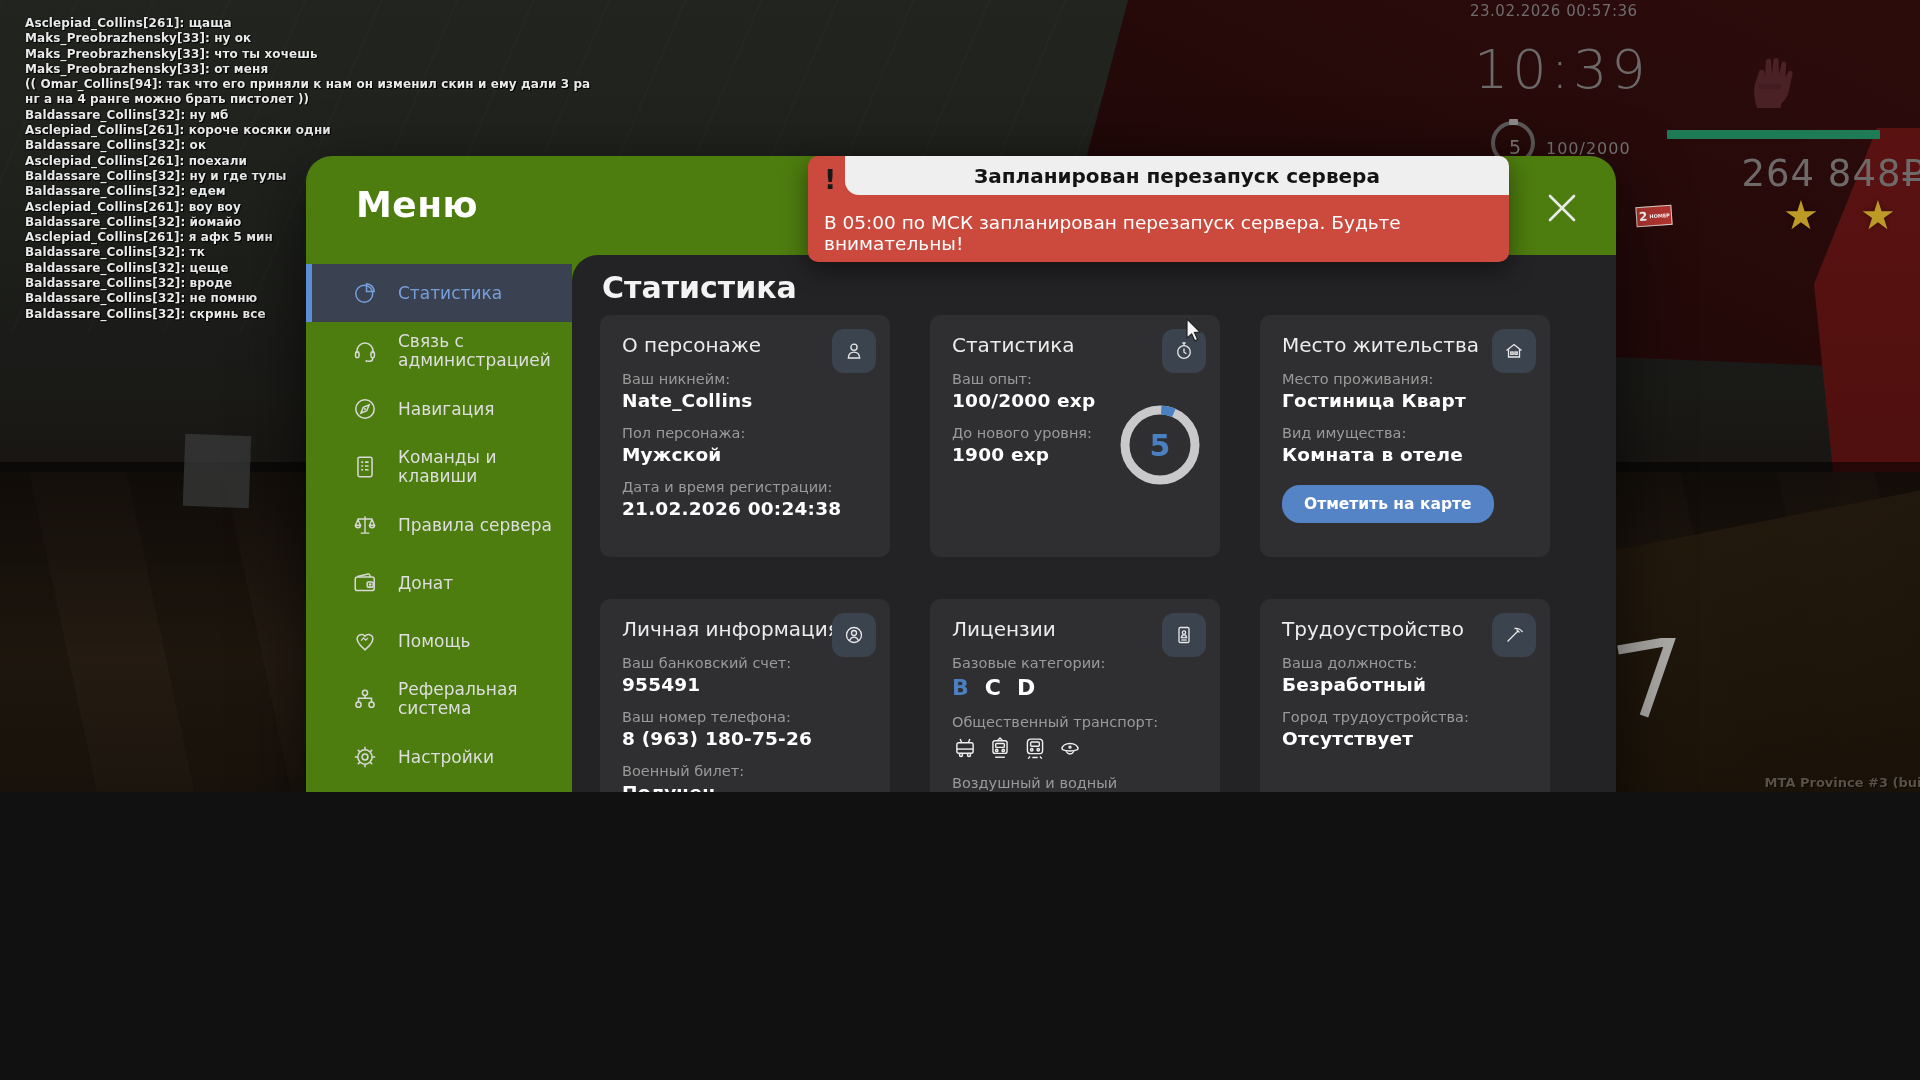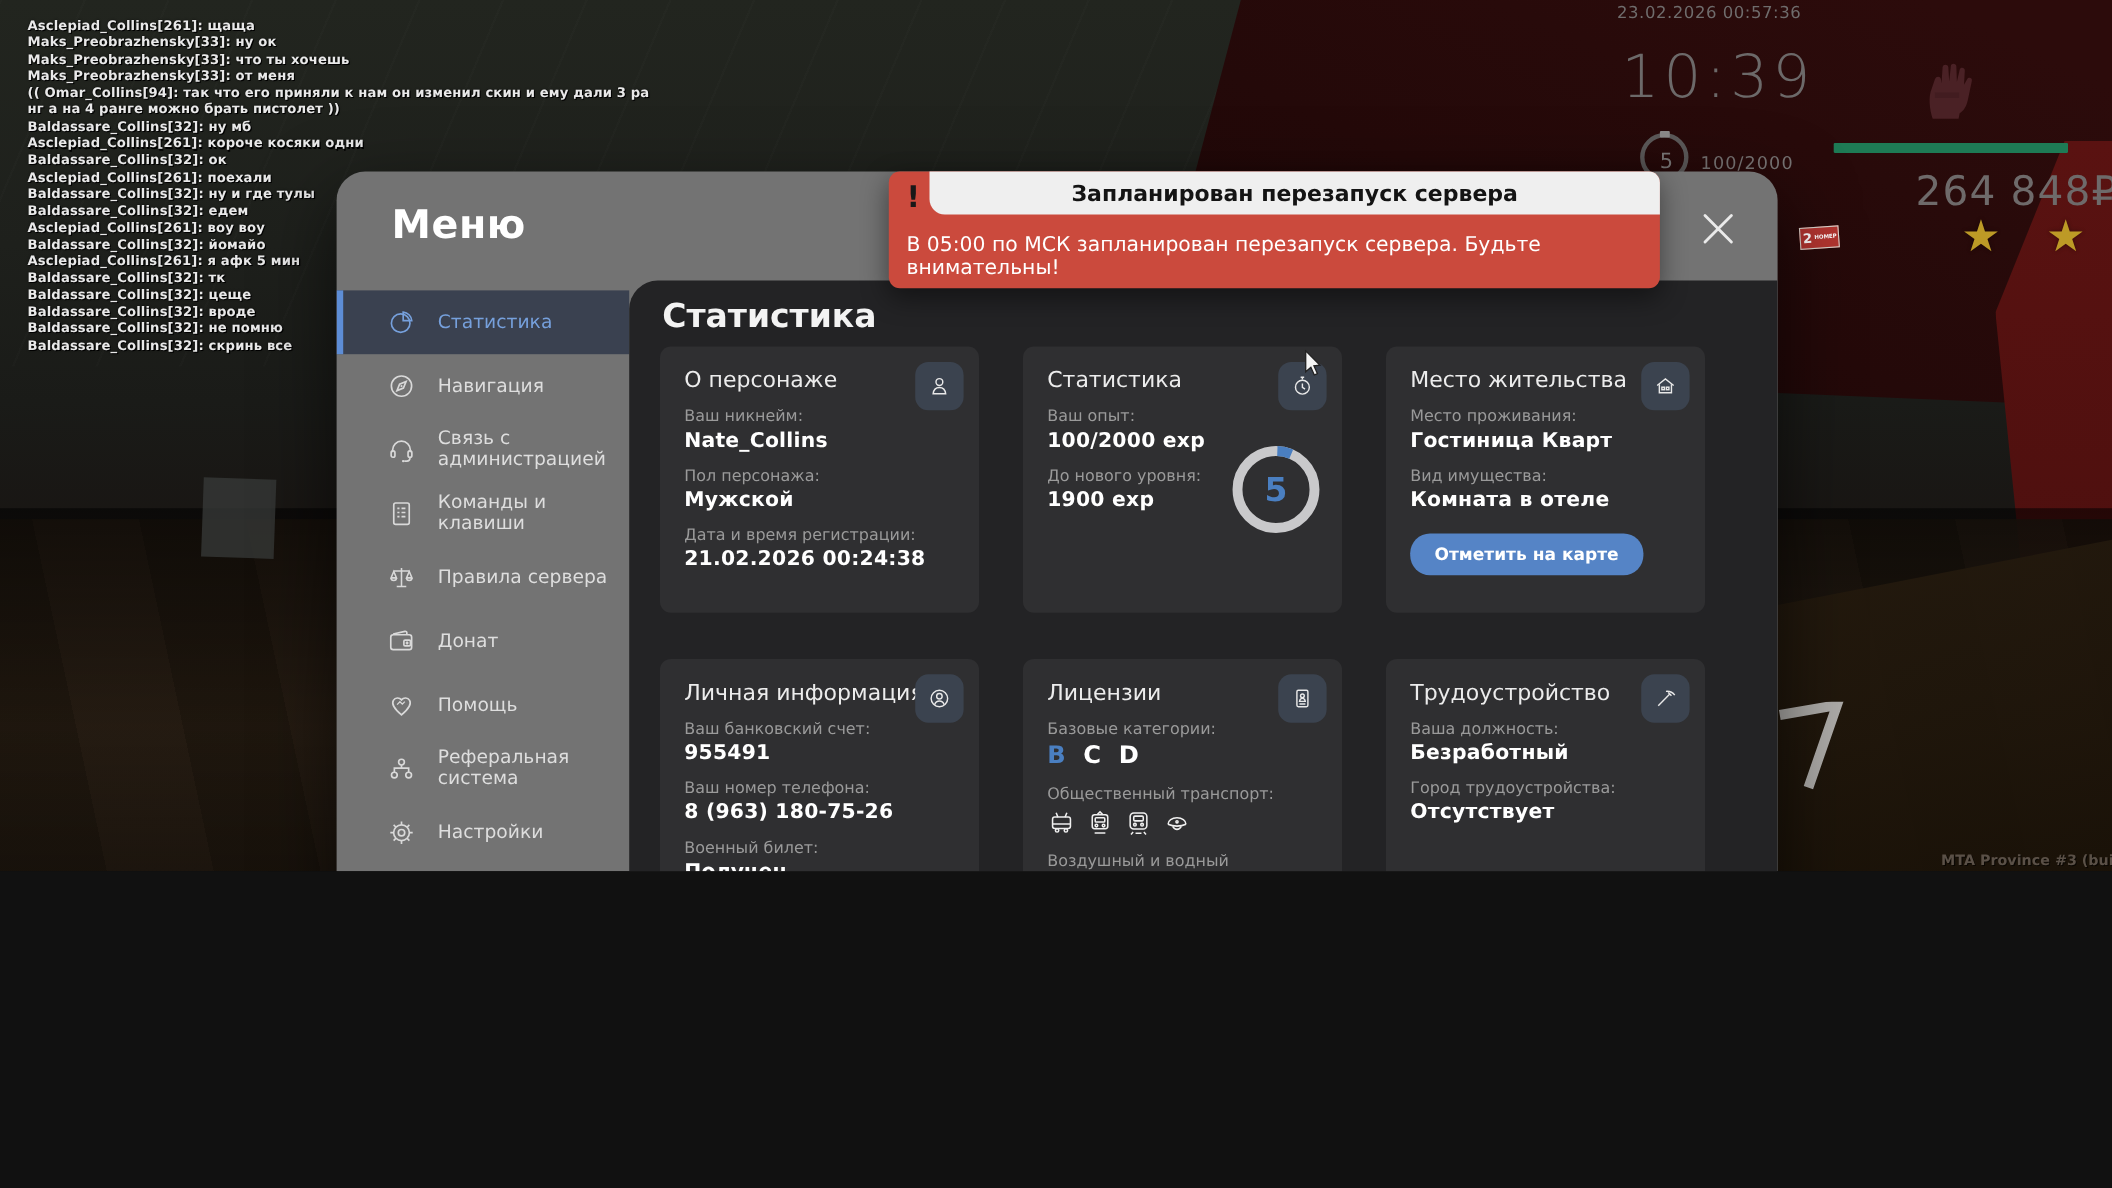--- a/index.html
+++ b/index.html
@@ -60,21 +60,21 @@
   .notif{position:absolute;left:808px;top:156px;width:701px;height:106px;z-index:7;
       background:#cb4a3d;border-radius:10px;box-shadow:0 8px 24px rgba(0,0,0,.45);}
   .notif-excl{position:absolute;left:16px;top:8px;font-size:27px;font-weight:bold;color:#181818;}
   .notif-head{position:absolute;left:37px;top:0;right:0;height:39px;background:#efefef;
       border-radius:0 10px 0 14px;display:flex;align-items:center;justify-content:center;}
   .notif-title{font-size:20px;font-weight:bold;color:#141414;}
   .notif-body{position:absolute;left:16px;top:56px;right:14px;font-size:18.5px;color:#fff;}
 
   
   .panel{position:absolute;left:306px;top:156px;width:1310px;height:762px;z-index:5;
-      background:#737373;border-radius:26px;box-shadow:0 24px 70px rgba(0,0,0,.6);overflow:hidden;}
+      background:#4d7c0f;border-radius:26px;box-shadow:0 24px 70px rgba(0,0,0,.6);overflow:hidden;}
   .menu-title{position:absolute;left:50px;top:28px;font-size:36px;font-weight:bold;color:#fff;letter-spacing:.5px;}
   .close-btn{position:absolute;right:36px;top:34px;width:36px;height:36px;cursor:pointer;}
   .sidebar{position:absolute;left:0;top:108px;width:266px;}
   .side-item{position:relative;height:58px;display:flex;align-items:center;gap:20px;
       padding-left:46px;box-sizing:border-box;color:#dedede;cursor:pointer;}
   .side-item svg{flex:0 0 auto;color:#d9d9d9;}
   .side-label{font-size:17px;line-height:19px;width:156px;}
   .side-item.active{background:#3a4150;}
   .side-item.active::before{content:"";position:absolute;left:0;top:0;bottom:0;width:6px;background:#5d8dd6;}
   .side-item.active .side-label{color:#76a0dc;}
@@ -192,35 +192,35 @@
     <div class="sidebar">
       <div class="side-item active">
         <svg width="26" height="26" viewBox="0 0 24 24" fill="none" stroke="currentColor" stroke-width="1.4">
           <circle cx="11.3" cy="12.7" r="7.8"></circle>
             <path d="M13.4 3.4a7.9 7.9 0 0 1 7.2 7.2h-7.2z"></path>
         </svg>
         <div class="side-label">Статистика</div>
       </div>
       <div class="side-item">
         <svg width="26" height="26" viewBox="0 0 24 24" fill="none" stroke="currentColor" stroke-width="1.4">
-          <circle cx="12" cy="12" r="8.5"></circle>
-            <path d="M15.8 8.2l-2.2 5.4-5.4 2.2 2.2-5.4z"></path>
-            <circle cx="12" cy="12" r=".9" fill="currentColor" stroke="none"></circle>
-        </svg>
-        <div class="side-label">Навигация</div>
-      </div>
-      <div class="side-item">
-        <svg width="26" height="26" viewBox="0 0 24 24" fill="none" stroke="currentColor" stroke-width="1.4">
           <path d="M4.5 14v-1.8a7.5 7.5 0 0 1 15 0V14"></path>
           <rect x="3.3" y="12.8" width="3.2" height="5.4" rx="1.5"></rect>
             <rect x="17.5" y="12.8" width="3.2" height="5.4" rx="1.5"></rect>
           <path d="M19.1 18.2v.8a2.6 2.6 0 0 1-2.6 2.4h-2.2"></path>
             <circle cx="13.4" cy="21.4" r="1" fill="currentColor" stroke="none"></circle>
         </svg>
         <div class="side-label">Связь с администрацией</div>
+      </div>
+      <div class="side-item">
+        <svg width="26" height="26" viewBox="0 0 24 24" fill="none" stroke="currentColor" stroke-width="1.4">
+          <circle cx="12" cy="12" r="8.5"></circle>
+            <path d="M15.8 8.2l-2.2 5.4-5.4 2.2 2.2-5.4z"></path>
+            <circle cx="12" cy="12" r=".9" fill="currentColor" stroke="none"></circle>
+        </svg>
+        <div class="side-label">Навигация</div>
       </div>
       <div class="side-item">
         <svg width="26" height="26" viewBox="0 0 24 24" fill="none" stroke="currentColor" stroke-width="1.4">
           <rect x="5.5" y="3" width="13" height="18" rx="1.6"></rect>
           <path d="M8.5 7.5h1.8M12 7.5h3.3M8.5 11h1.8M12 11h3.3M8.5 14.5h1.8M12 14.5h3.3"></path>
         </svg>
         <div class="side-label">Команды и клавиши</div>
       </div>
       <div class="side-item">
         <svg width="26" height="26" viewBox="0 0 24 24" fill="none" stroke="currentColor" stroke-width="1.3">

